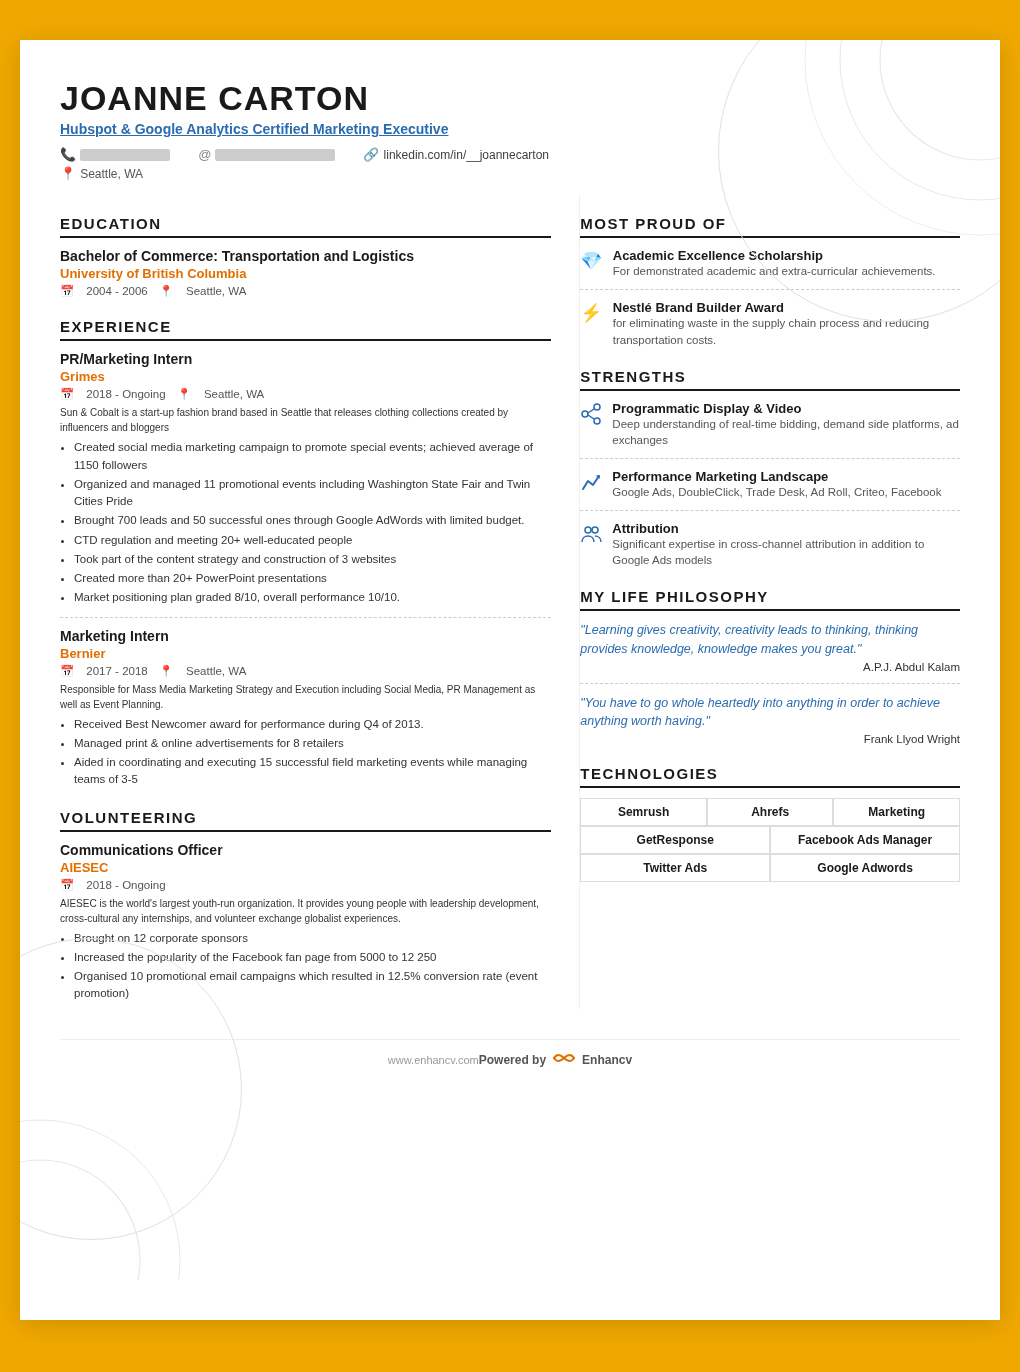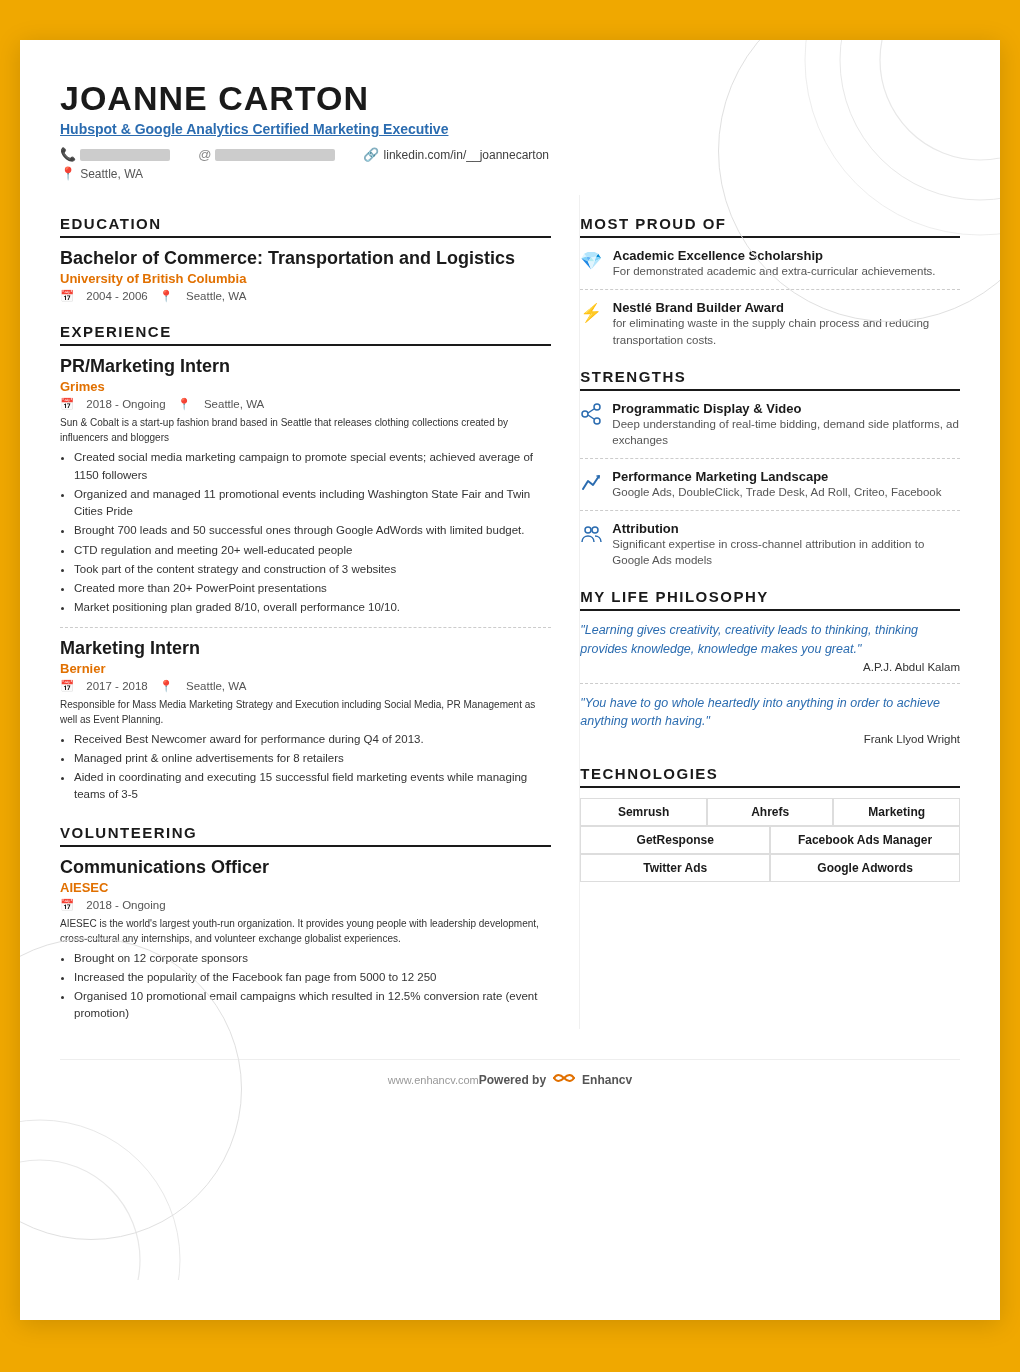--- a/index.html
+++ b/index.html
@@ -96,21 +96,21 @@
       font-weight: 900;
       letter-spacing: 1.5px;
       color: #1a1a1a;
       text-transform: uppercase;
       border-bottom: 2px solid #1a1a1a;
       padding-bottom: 4px;
       margin-top: 20px;
       margin-bottom: 10px;
     }
     .subsection-title {
-      font-size: 18px;
+      font-size: 14px;
       font-weight: 700;
       color: #1a1a1a;
       margin-bottom: 2px;
     }
     .company-name {
       font-size: 13px;
       font-weight: 700;
       color: #e17000;
       margin-bottom: 3px;
     }

